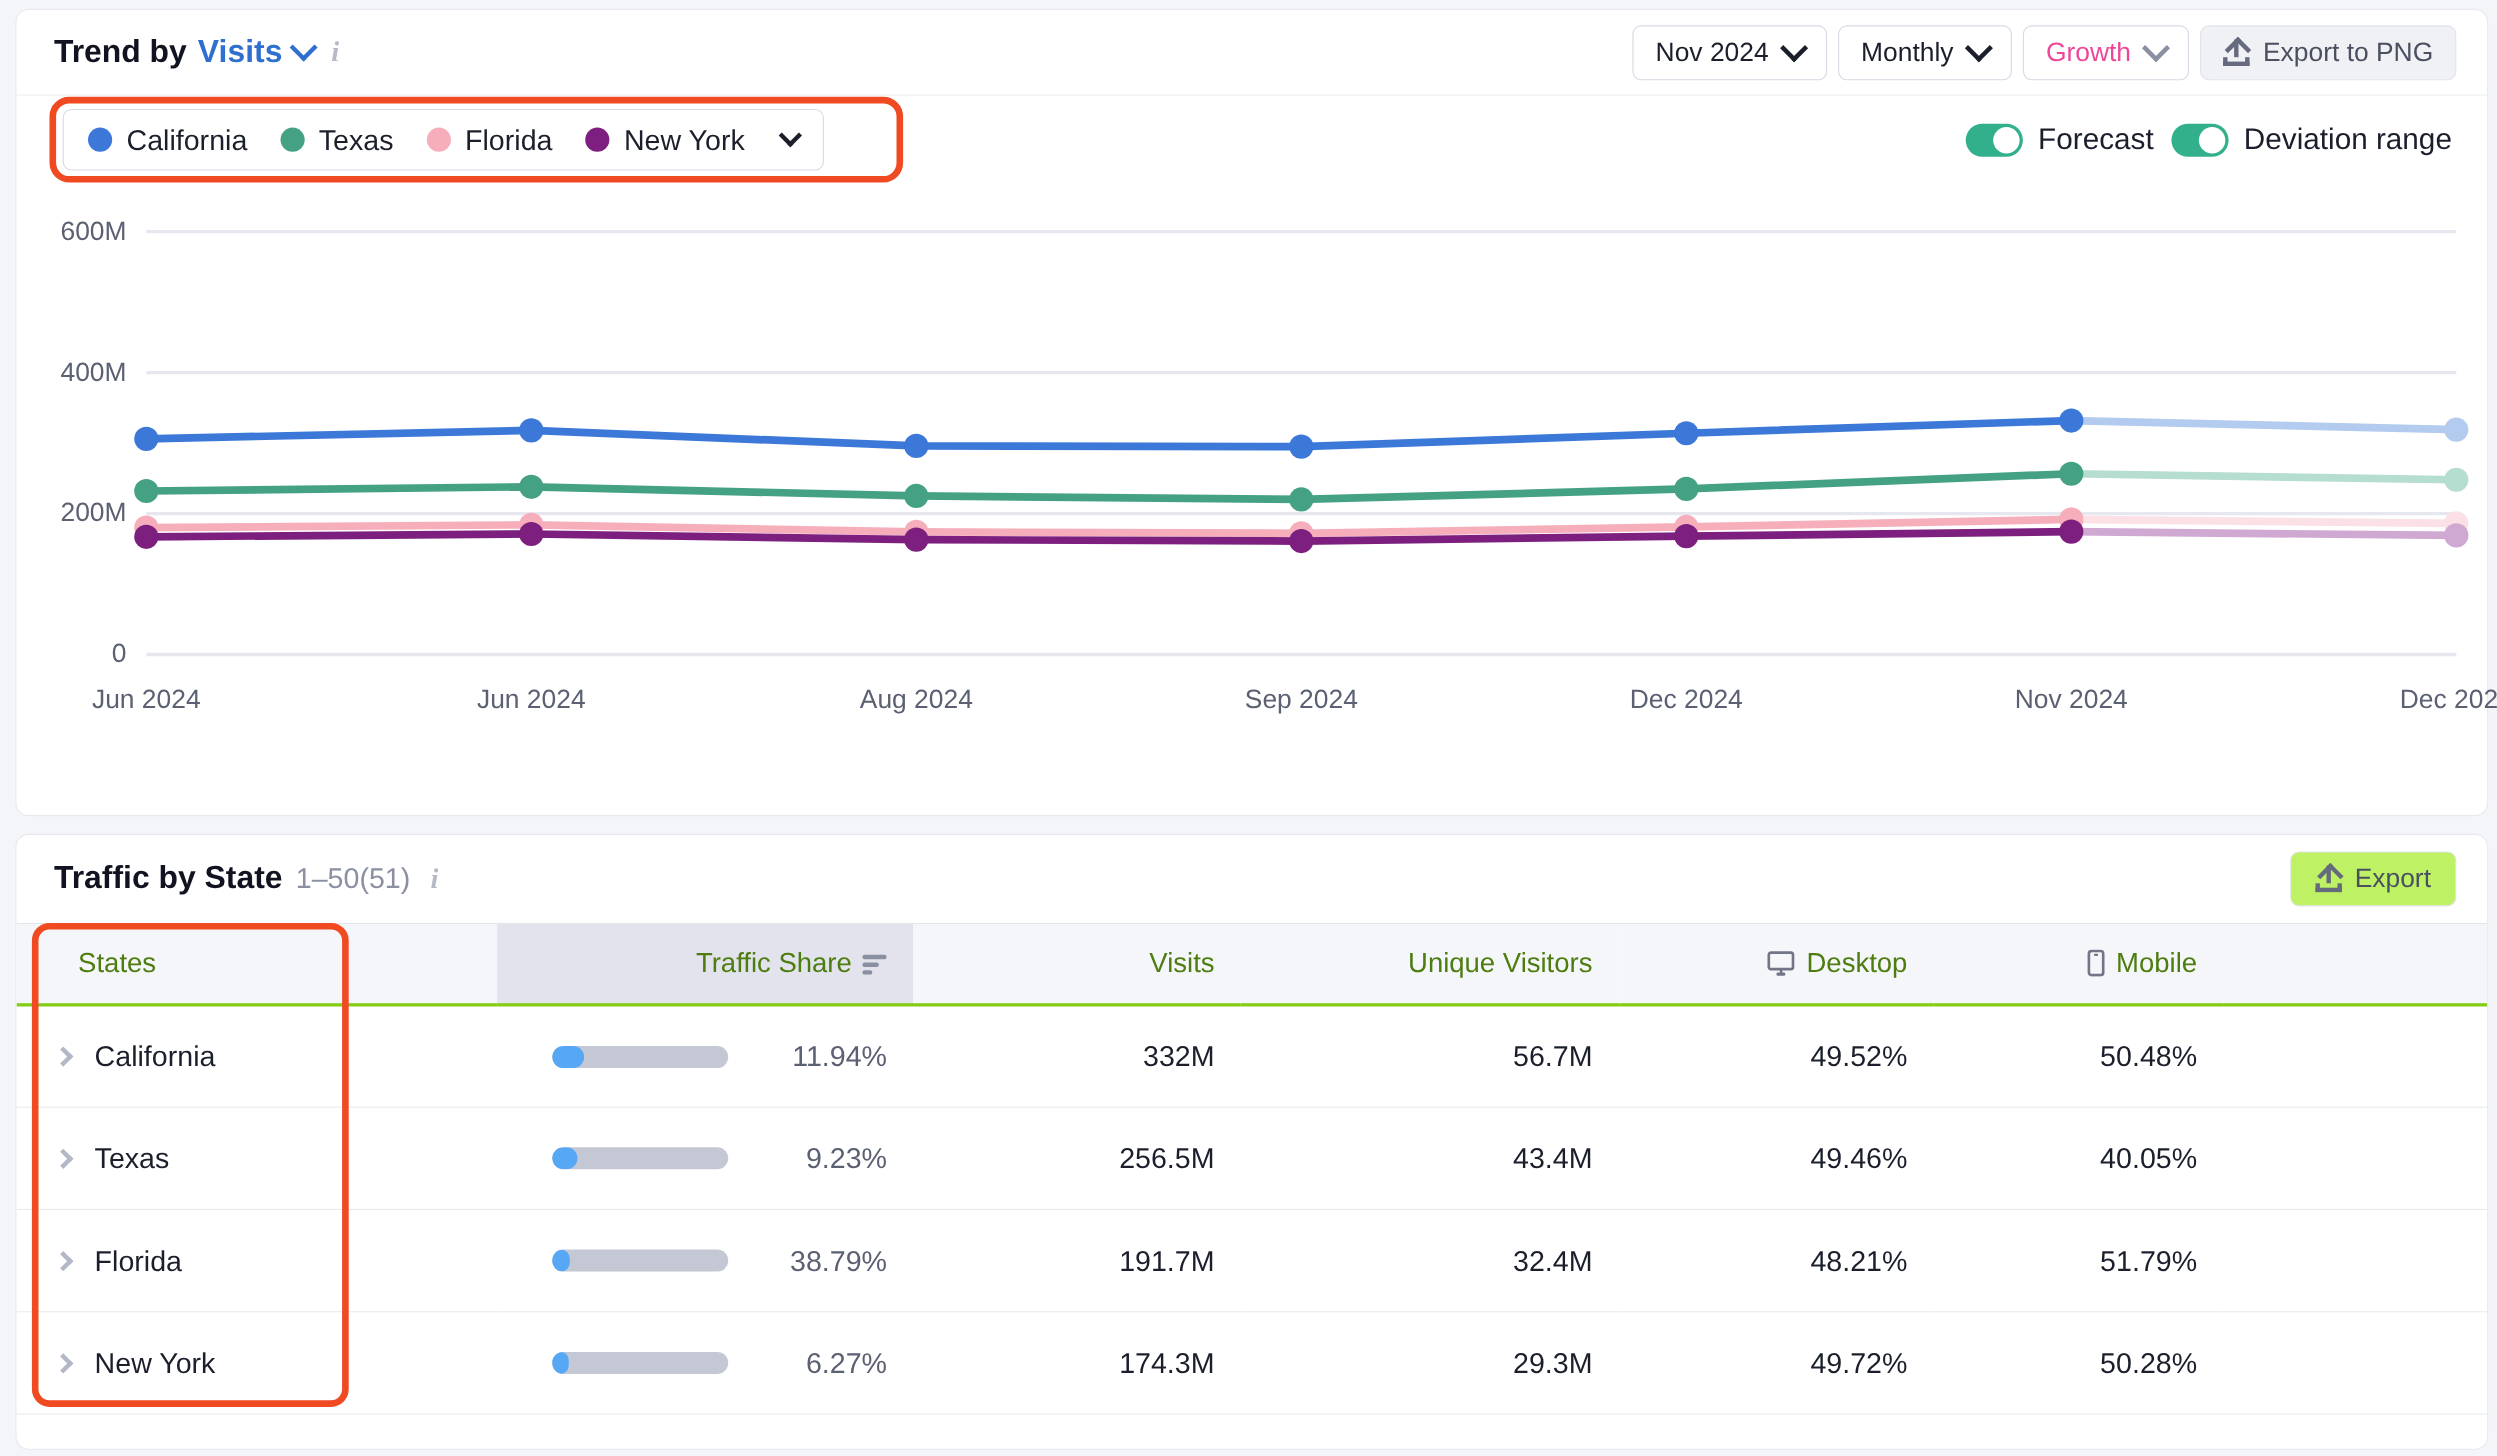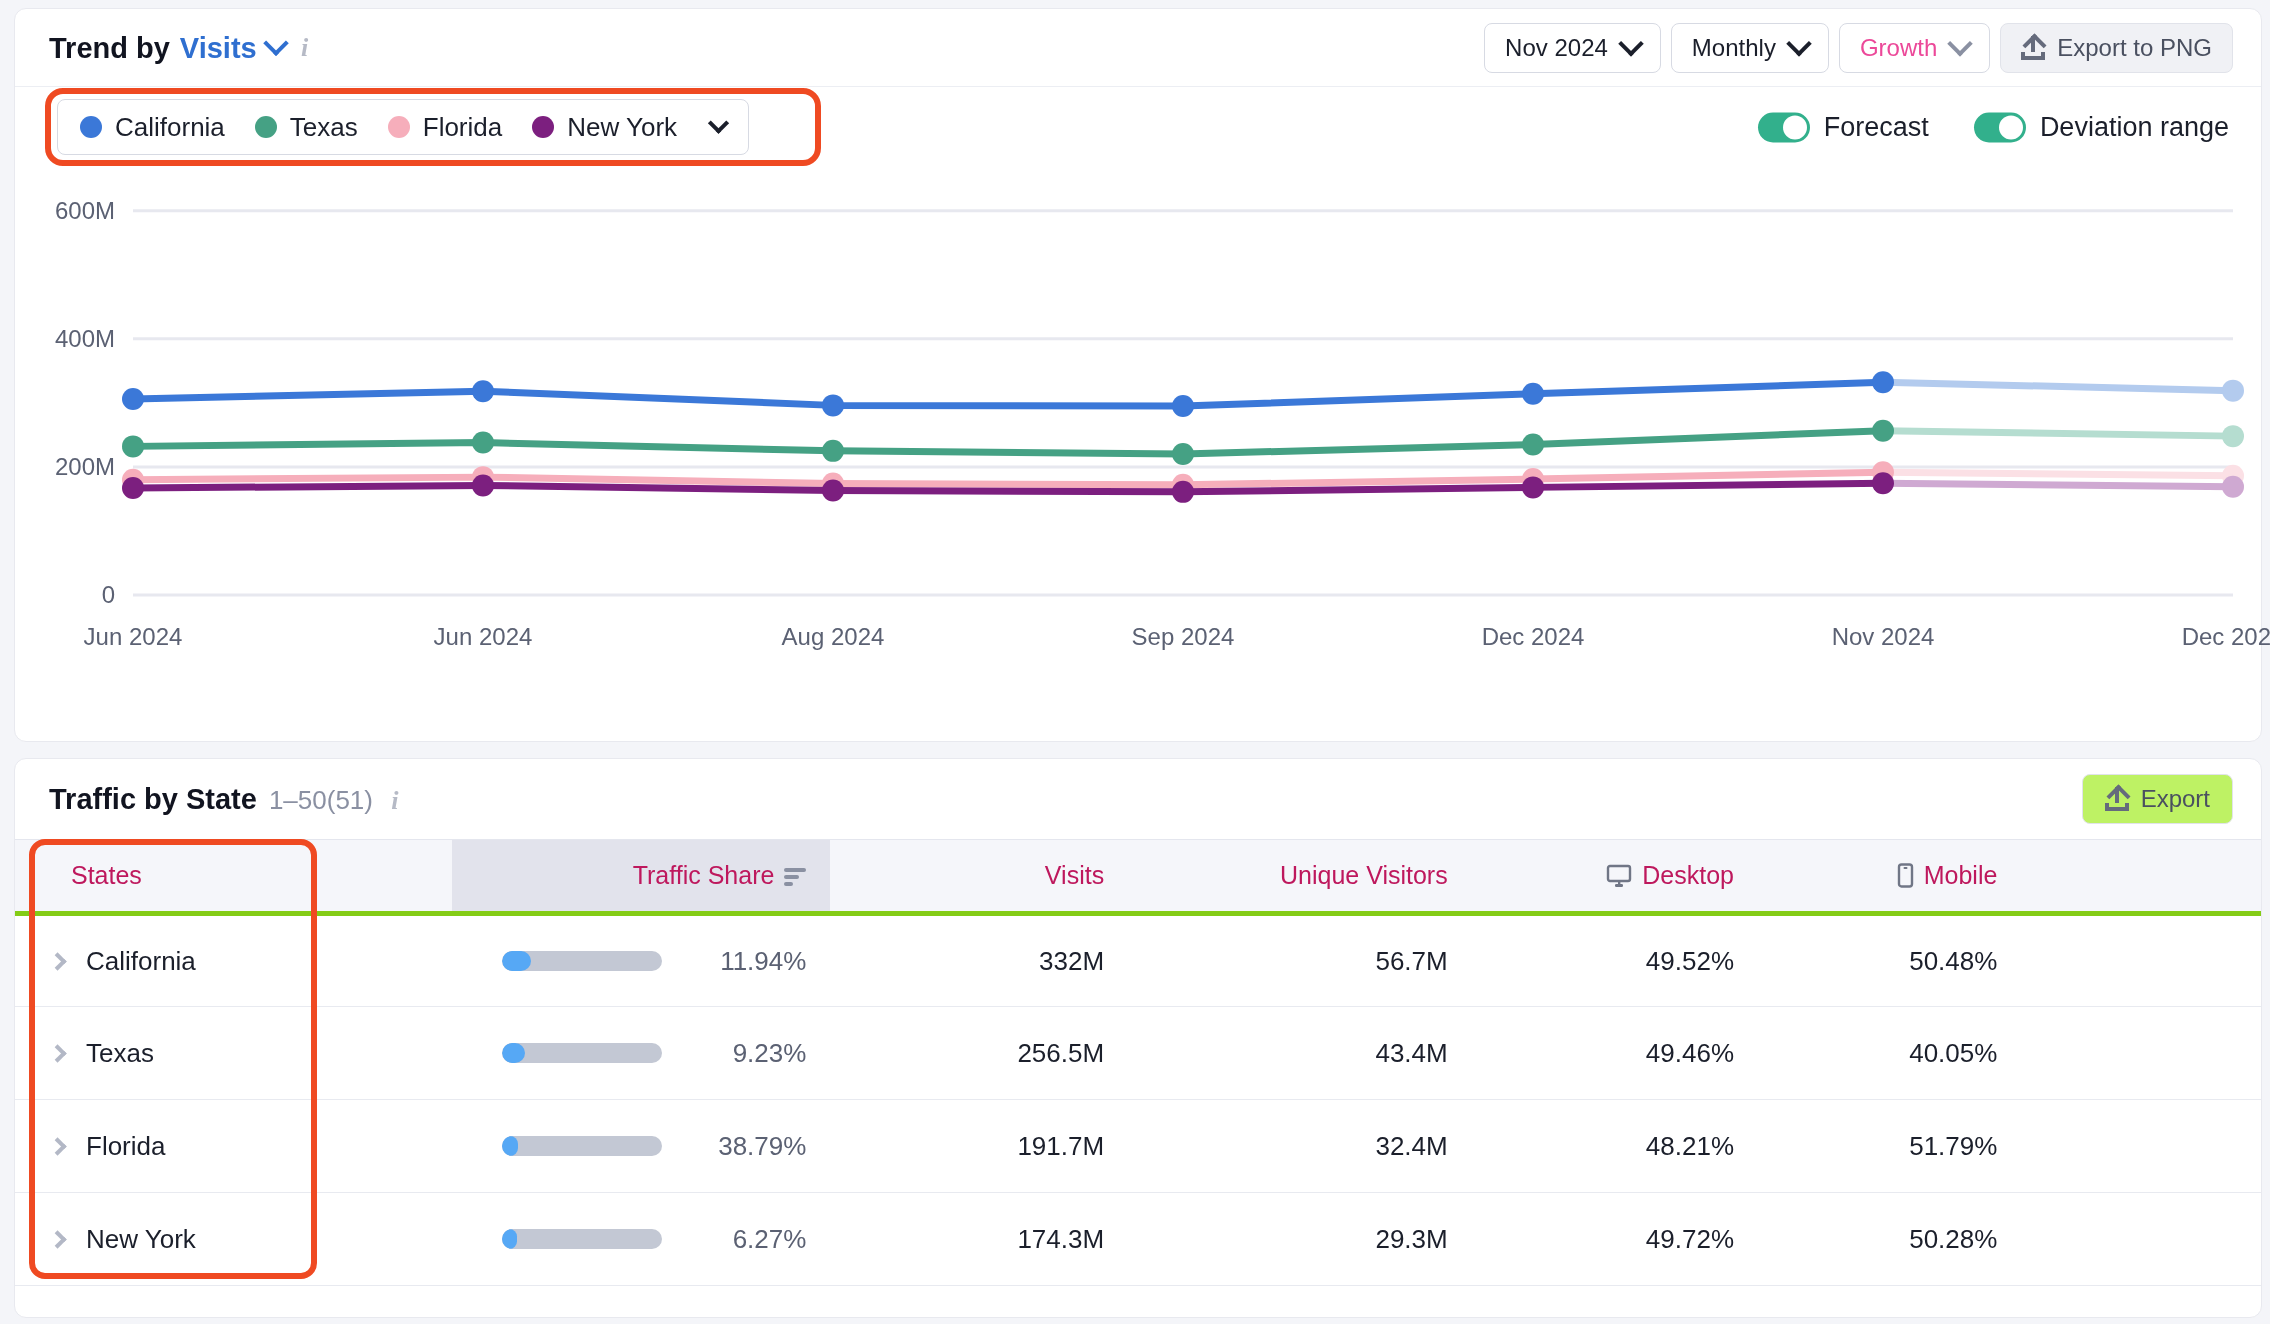--- a/index.html
+++ b/index.html
@@ -95,21 +95,21 @@
   
   .anno-legend {
     position: absolute; left: 30px; top: 1px;
     width: 776px; height: 78px;
     border: 6px solid #ef4a22; border-radius: 18px;
     pointer-events: none;
   }
 
   .toggles {
     position: absolute; right: 32px; top: 50%; transform: translateY(-50%);
-    display: flex; align-items: center; gap: 45px;
+    display: flex; align-items: center; gap: 16px;
   }
   .toggle { display: flex; align-items: center; gap: 14px; font-size: 27px; color: #1b1f2b; white-space: nowrap; }
   .sw {
     width: 52px; height: 30px; border-radius: 15px; background: #32b08c; position: relative; flex: none;
   }
   .sw::after {
     content:""; position: absolute; top: 3px; right: 3px;
     width: 24px; height: 24px; border-radius: 50%; background: #fff;
   }
 
@@ -138,22 +138,22 @@
     position: absolute; right: 28px; top: 50%; transform: translateY(-50%);
     display: flex; align-items: center; gap: 12px;
     height: 50px; padding: 0 22px;
     background: #bef264; border: 1px solid #e1e3ea; border-radius: 8px;
     font-size: 24px; color: #4a5060;
   }
 
   table.grid { width: 2350px; border-collapse: collapse; table-layout: fixed; }
   table.grid th {
     height: 74px; background: #f5f6fa;
-    border-top: 1px solid #e4e6ee; border-bottom: 5px solid #84cc16;
-    font-size: 25px; font-weight: 400; color: #be185d;
+    border-top: 1px solid #e4e6ee; border-bottom: 3px solid #84cc16;
+    font-size: 25px; font-weight: 400; color: #4d7c0f;
     text-align: right; padding: 0 24px; white-space: nowrap;
   }
   table.grid th.c-states { text-align: left; padding-left: 56px; }
   table.grid th.sorted { background: #e2e3ec; }
   table.grid td {
     height: 93px; border-bottom: 1px solid #e8eaf0;
     font-size: 26px; color: #1b1f2b; text-align: right;
     padding: 0 24px; white-space: nowrap;
   }
   table.grid td.c-states { text-align: left; padding-left: 36px; }

